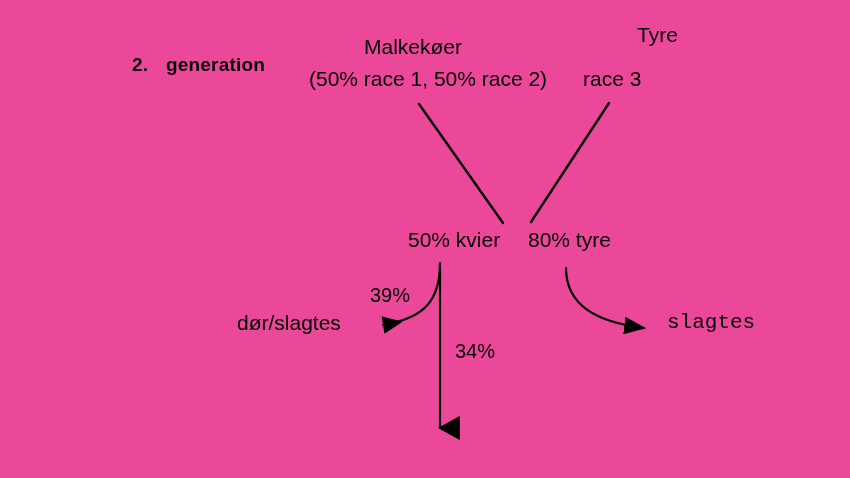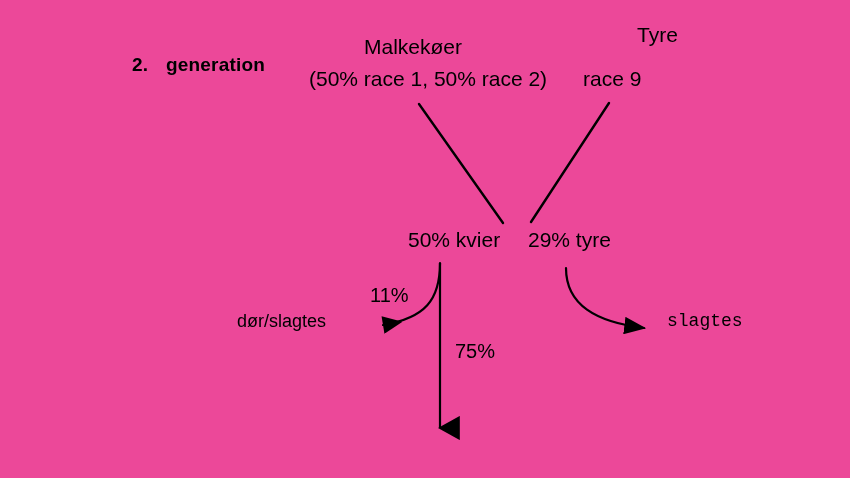--- a/index.html
+++ b/index.html
@@ -39,21 +39,21 @@
   }
   .sub-text {
     font-size: 21px;
     font-weight: normal;
   }
   .pct-label {
     font-size: 20px;
     font-weight: normal;
   }
   .leaf-text {
-    font-size: 18px;
+    font-size: 21px;
     font-weight: normal;
   }
   #edges {
     position: absolute;
     left: 0;
     top: 0;
     width: 850px;
     height: 478px;
     pointer-events: none;
   }
@@ -88,24 +88,24 @@
   </svg>
 
   <div class="txt generation-label" style="left:110px; top:36px;">
     <span class="gen-num">2.</span><span>generation</span>
   </div>
 
   <div class="txt node-text" style="left:364px; top:36px;">Malkekøer</div>
   <div class="txt sub-text" style="left:309px; top:68px;">(50% race 1, 50% race 2)</div>
 
   <div class="txt node-text" style="left:637px; top:24px;">Tyre</div>
-  <div class="txt sub-text" style="left:583px; top:68px;">race 9</div>
+  <div class="txt sub-text" style="left:583px; top:68px;">race 3</div>
 
   <div class="txt node-text" style="left:408px; top:229px;">50% kvier</div>
-  <div class="txt node-text" style="left:528px; top:229px;">29% tyre</div>
+  <div class="txt node-text" style="left:528px; top:229px;">80% tyre</div>
 
-  <div class="txt pct-label" style="left:370px; top:285px;">11%</div>
-  <div class="txt pct-label" style="left:455px; top:341px;">75%</div>
+  <div class="txt pct-label" style="left:370px; top:285px;">39%</div>
+  <div class="txt pct-label" style="left:455px; top:341px;">34%</div>
 
   <div class="txt leaf-text" style="left:237px; top:312px;">dør/slagtes</div>
   <div class="txt leaf-text" style="left:667px; top:312px;font-family:Liberation Mono, monospace;">slagtes</div>
 
 </div>
 
 </body></html>

